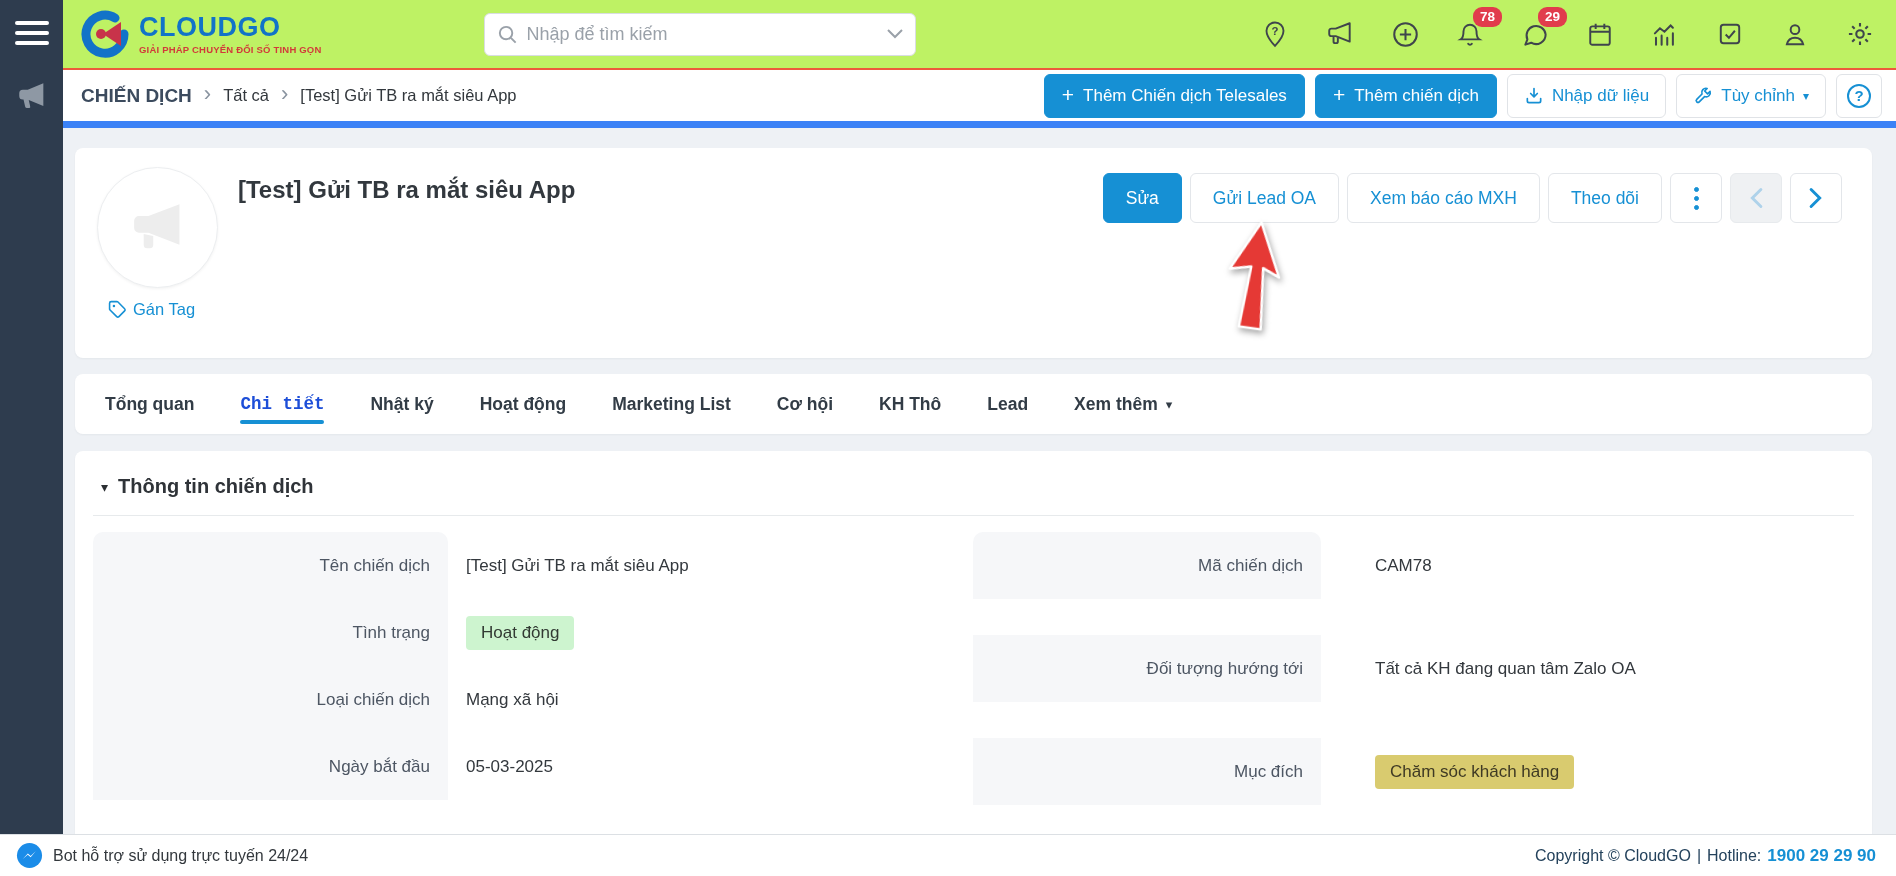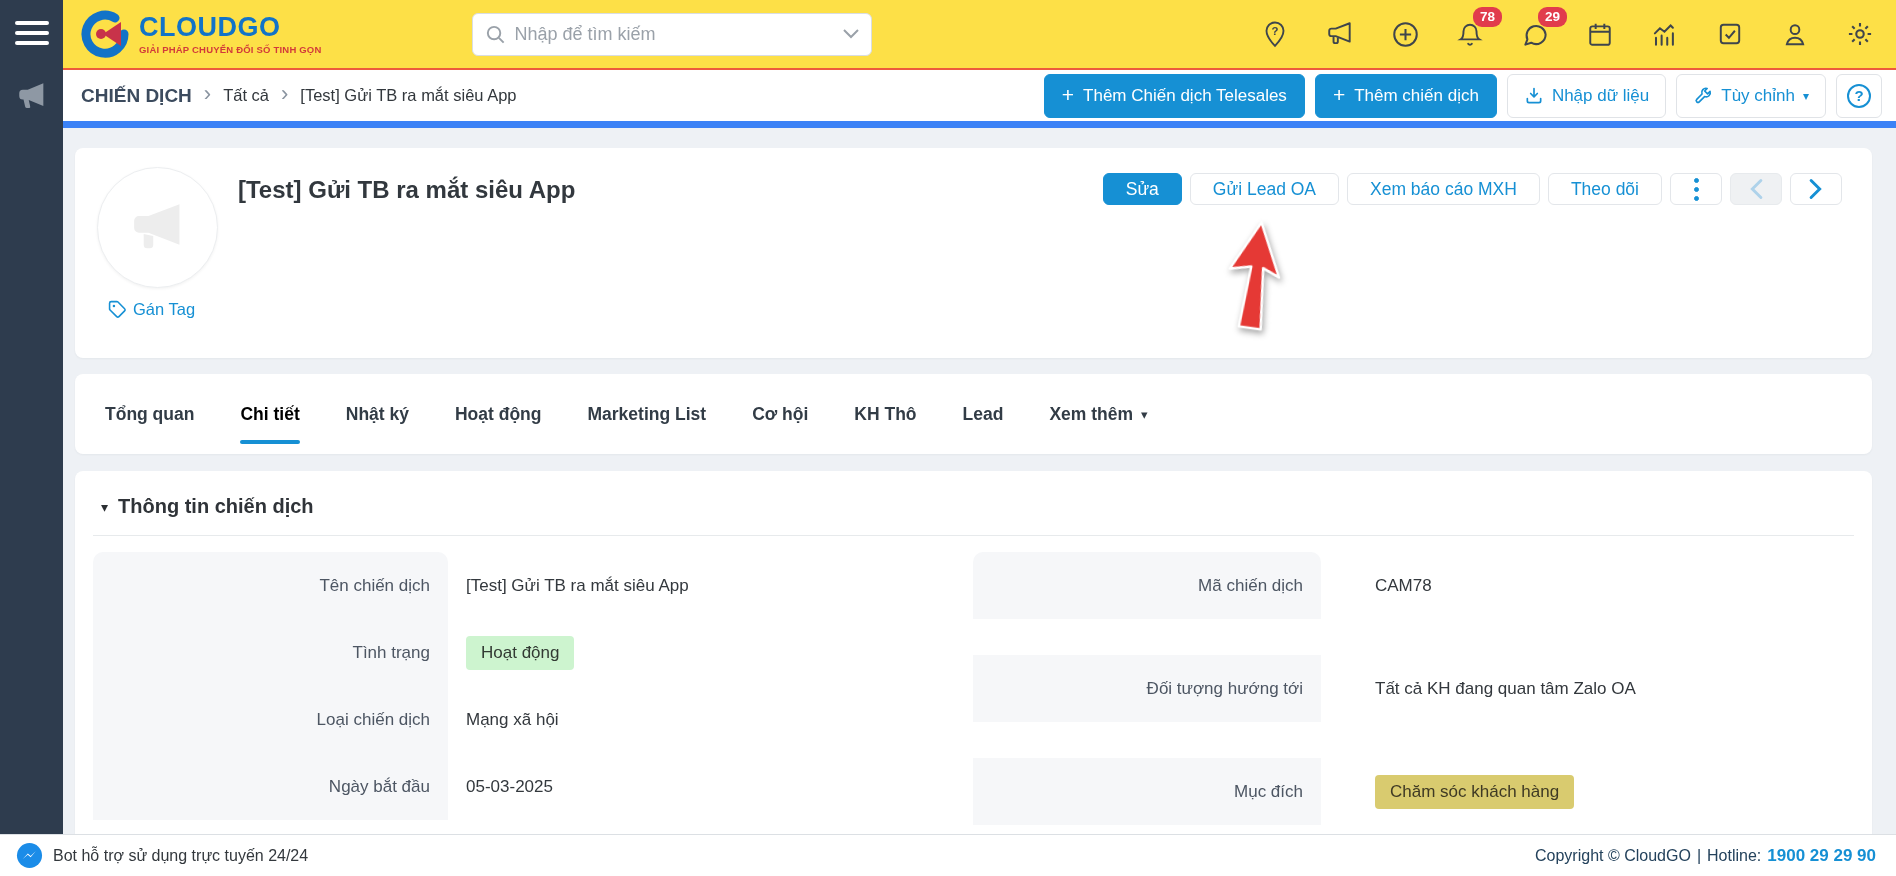--- a/index.html
+++ b/index.html
@@ -10,26 +10,26 @@
   
   .sidebar { width:63px; background:#2e3c4e; flex:0 0 63px; display:flex; flex-direction:column; align-items:center; z-index:3; }
   .hamburger { margin-top:15px; width:34px; cursor:pointer; }
   .hamburger span { display:block; height:4px; background:#fff; border-radius:2px; margin:6px 0; }
   .side-mega { margin-top:28px; }
 
   
   .main { flex:1; display:flex; flex-direction:column; min-width:0; }
 
   
-  .topbar { height:70px; background:#fde047; border-bottom:2px solid #ed5a3c; display:flex; align-items:center; padding:0 22px 0 18px; }
+  .topbar { height:70px; background:#bef264; border-bottom:2px solid #ed5a3c; display:flex; align-items:center; padding:0 22px 0 18px;gap:12px; }
   .logo { display:flex; align-items:center; gap:10px; }
   .logo-texts { display:flex; flex-direction:column; line-height:1; }
   .logo-name { font-size:27px; font-weight:bold; color:#1273c8; letter-spacing:.5px; }
   .logo-tagline { font-size:9.5px; font-weight:bold; color:#d23a3a; margin-top:4px; letter-spacing:.2px; }
-  .search-wrap { margin-left:150px; position:relative; width:400px; }
+  .search-wrap { margin-left:150px; position:relative; width:432px; }
   .search-input { width:100%; height:43px; border:1px solid #d9dde2; border-radius:6px; padding:0 44px 0 42px;
     font-size:18px; color:#333; font-family:inherit; outline:none; background:#fff; }
   .search-input::placeholder { color:#9aa1a9; }
   .search-mag { position:absolute; left:12px; top:10px; }
   .search-chevron { position:absolute; right:12px; top:15px; }
   .top-icons { margin-left:auto; display:flex; align-items:center; gap:37px; }
   .tico { position:relative; width:28px; height:28px; display:flex; align-items:center; justify-content:center; cursor:pointer; }
   .badge { position:absolute; top:-13px; right:-18px; background:#e13c4c; color:#fff; font-size:13.5px; font-weight:bold;
     border-radius:9px; padding:2px 7px; line-height:1.2; }
 
@@ -54,35 +54,35 @@
   .card { background:#fff; border-radius:8px; box-shadow:0 1px 2px rgba(40,50,60,.05); }
 
   
   .campaign-card { position:relative; height:210px; flex:0 0 auto; }
   .avatar { position:absolute; left:22px; top:19px; width:121px; height:121px; border-radius:50%;
     border:1px solid #eceef0; box-shadow:0 1px 3px rgba(0,0,0,.05); display:flex; align-items:center; justify-content:center; background:#fff; }
   .camp-title { position:absolute; left:163px; top:28px; font-size:24px; font-weight:bold; color:#32383e; }
   .gan-tag { position:absolute; left:33px; top:152px; display:flex; align-items:center; gap:6px;
     color:#1690d4; font-size:16.5px; cursor:pointer; }
   .camp-btns { position:absolute; right:30px; top:25px; display:flex; align-items:center; gap:8px; }
-  .cbtn { height:32px; border-radius:6px; display:inline-flex; align-items:center; justify-content:center;
+  .cbtn { height:50px; border-radius:6px; display:inline-flex; align-items:center; justify-content:center;
     font-size:17.5px; cursor:pointer; background:#fff; border:1px solid #e3e6ea; color:#1690d4; padding:0 22px; }
   .cbtn-primary { background:#1690d4; border-color:#1690d4; color:#fff; }
   .cbtn-icon { width:52px; padding:0; }
   .cbtn-disabled { background:#eff1f3; border-color:#e7eaed; cursor:default; }
   .kebab { display:flex; flex-direction:column; gap:4px; }
   .kebab i { width:5px; height:5px; border-radius:50%; background:#1690d4; border:1px solid #1690d4; }
   .red-arrow { position:absolute; left:1150px; top:72px; width:58px; height:112px;
     filter:drop-shadow(2px 3px 3px rgba(0,0,0,.35)); transform:rotate(8deg); }
 
   
-  .tabs-card { margin-top:16px; height:80px; display:flex; align-items:center; gap:46px; padding:0 30px; flex:0 0 auto; }
+  .tabs-card { margin-top:16px; height:60px; display:flex; align-items:center; gap:46px; padding:0 30px; flex:0 0 auto; }
   .tab { position:relative; height:100%; display:flex; align-items:center; font-size:17.5px; font-weight:bold;
     color:#323c46; cursor:pointer; gap:8px; }
-  .tab.active { color:#000000; }
+  .tab.active { color:#1d4ed8;font-family:Liberation Mono, monospace; }
   .tab.active::after { content:""; position:absolute; left:0; right:0; bottom:10px; height:4px; border-radius:2px; background:#1690d4; }
   .tab .tab-caret { font-size:13px; color:#323c46; }
 
   
   .detail-card { margin-top:17px; flex:1; padding:24px 18px 0 18px; overflow:hidden; }
   .section-head { display:flex; align-items:center; gap:10px; padding-left:8px; cursor:pointer; }
   .section-caret { font-size:14px; color:#2b2f33; }
   .section-title { font-size:20px; font-weight:bold; color:#2f3338; }
   .section-divider { border:none; border-top:1px solid #e7eaec; margin:17px 0 16px 0; }
   .form { display:flex; }

